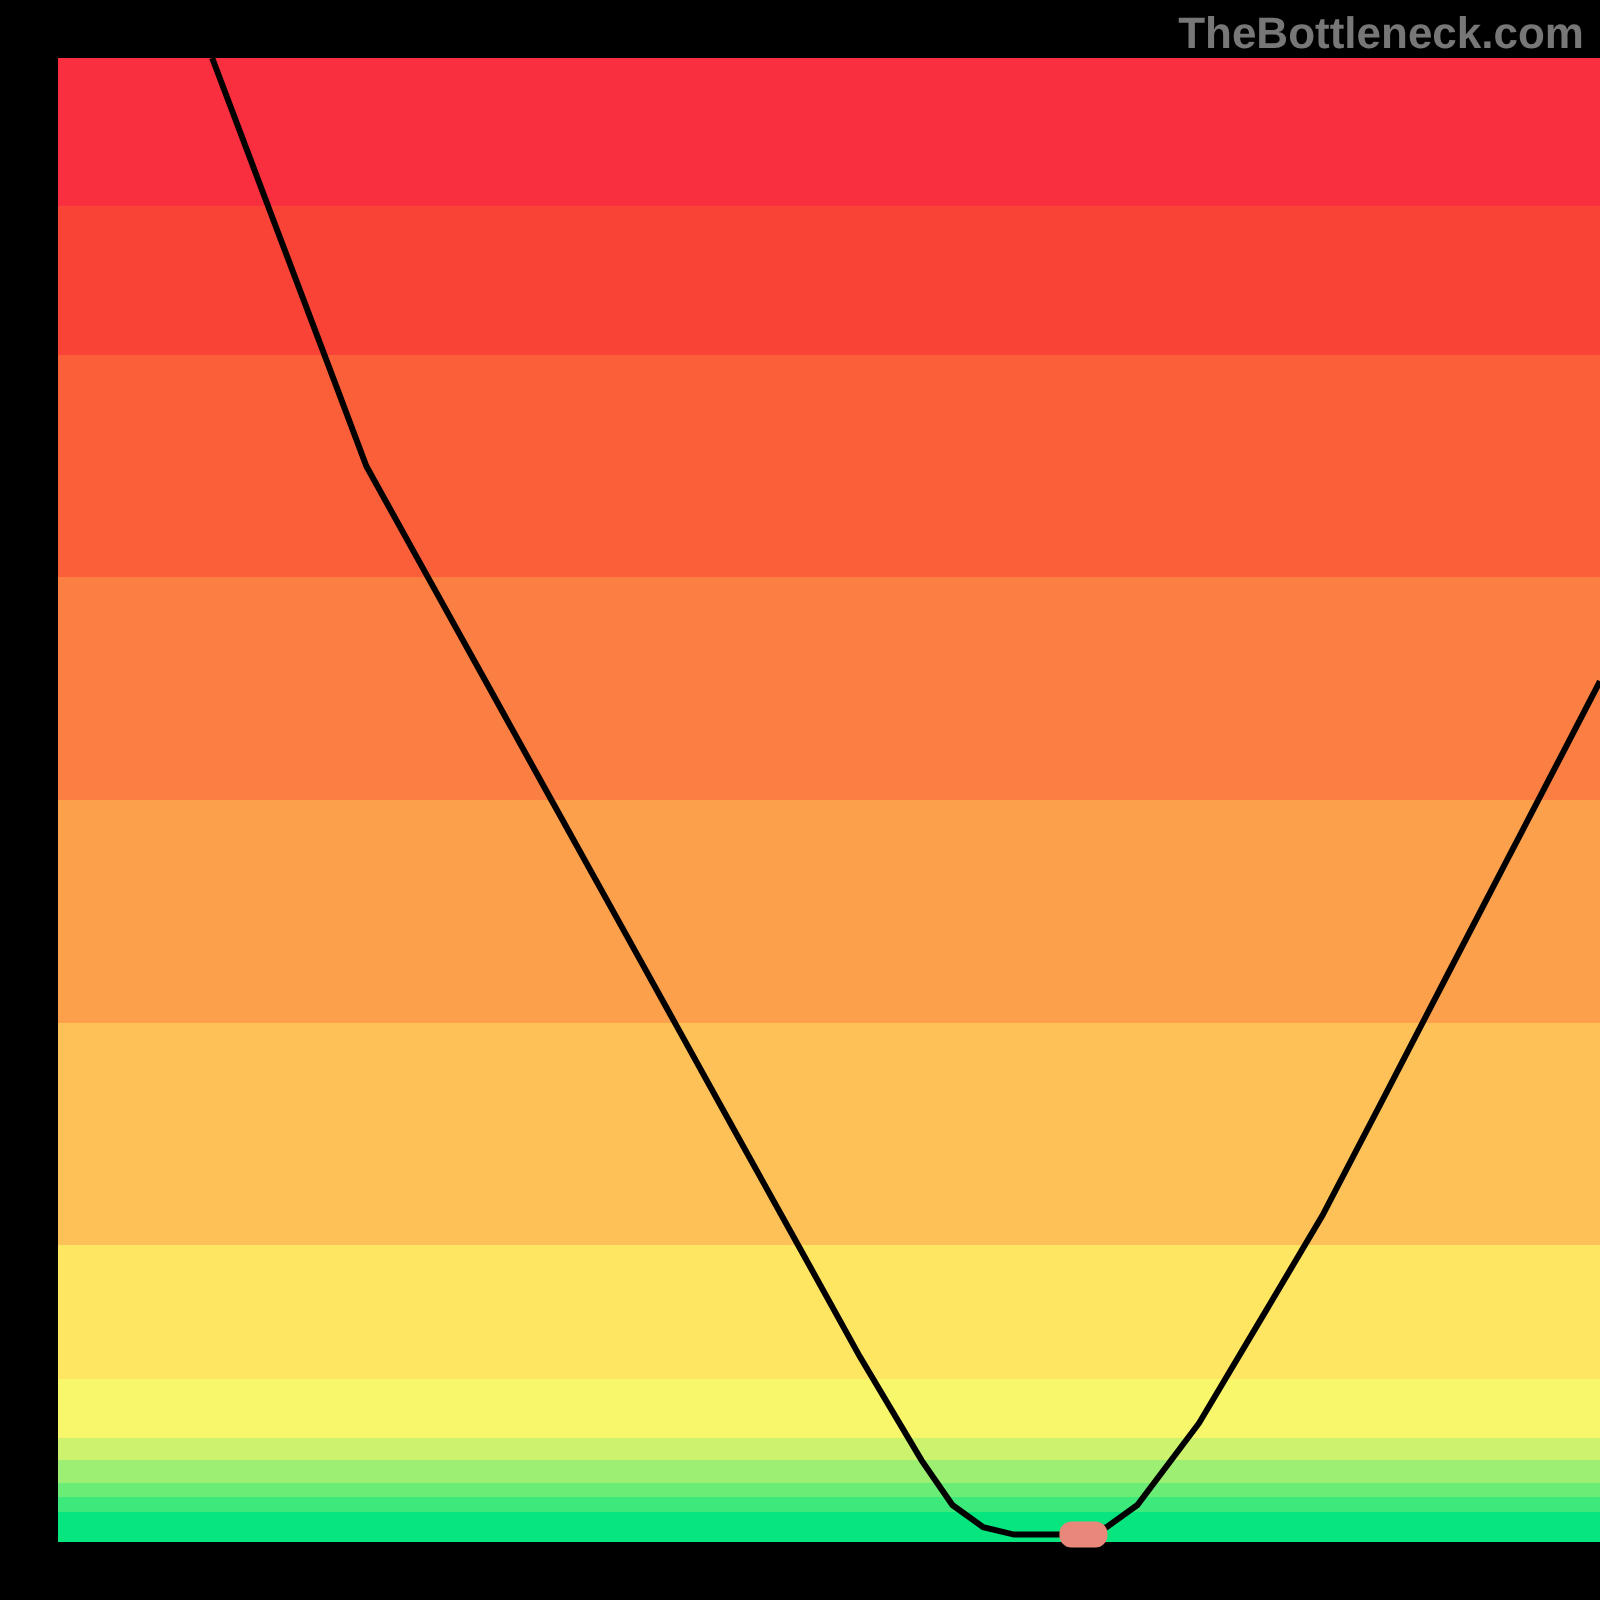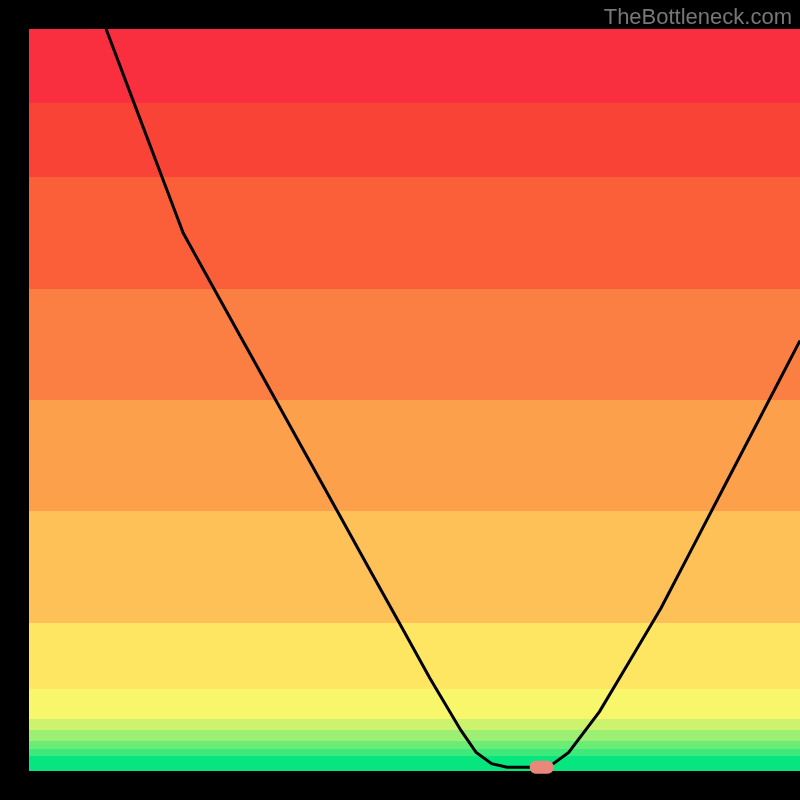--- a/index.html
+++ b/index.html
@@ -1,17 +1,17 @@
 <!DOCTYPE html>
 <html><head>
 <meta charset="utf-8">
 <style>
 * { margin: 0; padding: 0; box-sizing: border-box; }
 body { width: 800px; height: 800px; background: #000; position: relative; font-family: Arial, sans-serif; }
-.watermark { position: absolute; top: 4px; right: 8px; color: #777; font-size: 22px; font-weight: 400; z-index: 10; }
+.watermark { position: absolute; top: 4px; right: 8px; color: #777; font-size: 22px; font-weight: 700; z-index: 10; }
 svg { display: block; }
 </style>
 </head>
 <body>
 
 <div class="watermark">TheBottleneck.com</div>
 
 <svg id="chart-svg" width="800" height="800">
   <defs>
     <linearGradient id="bg-grad" x1="0" y1="1" x2="0" y2="0">

